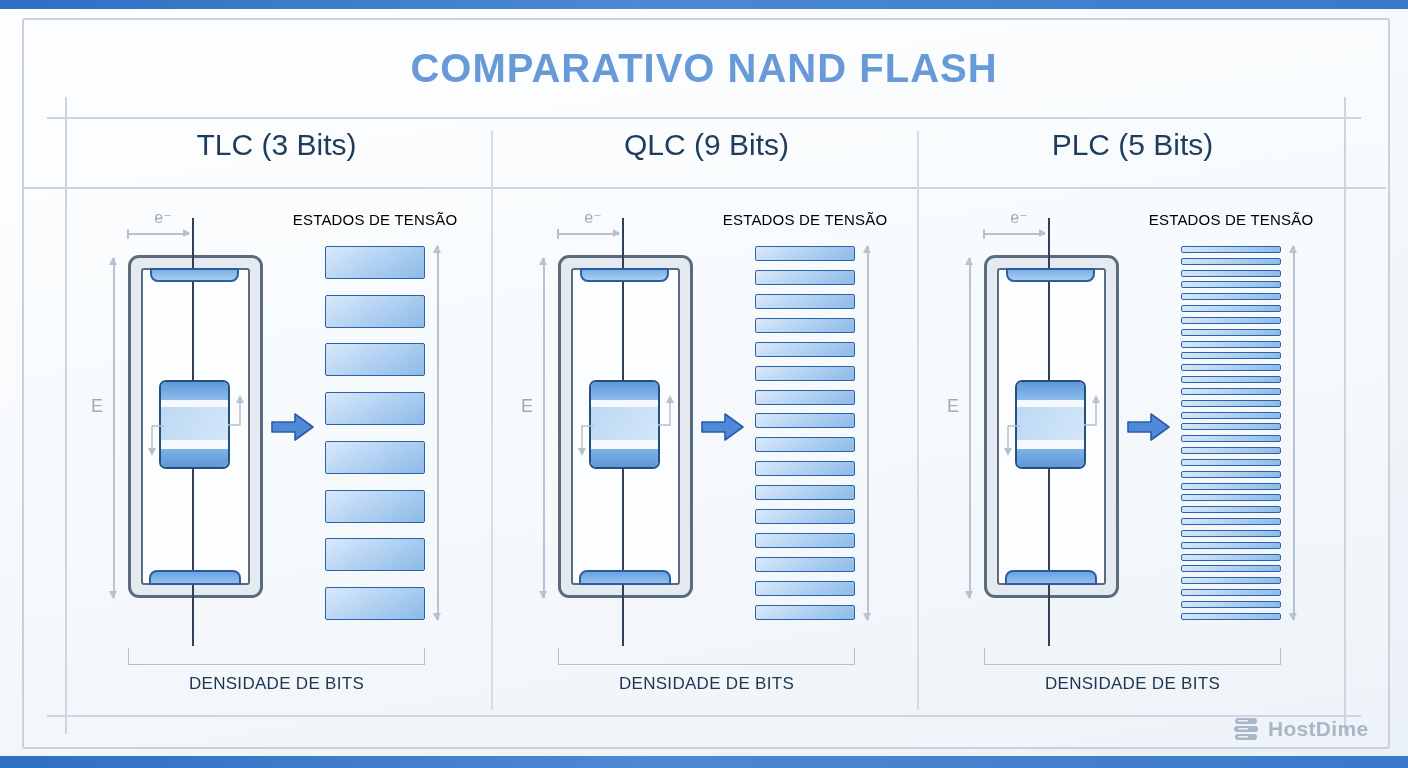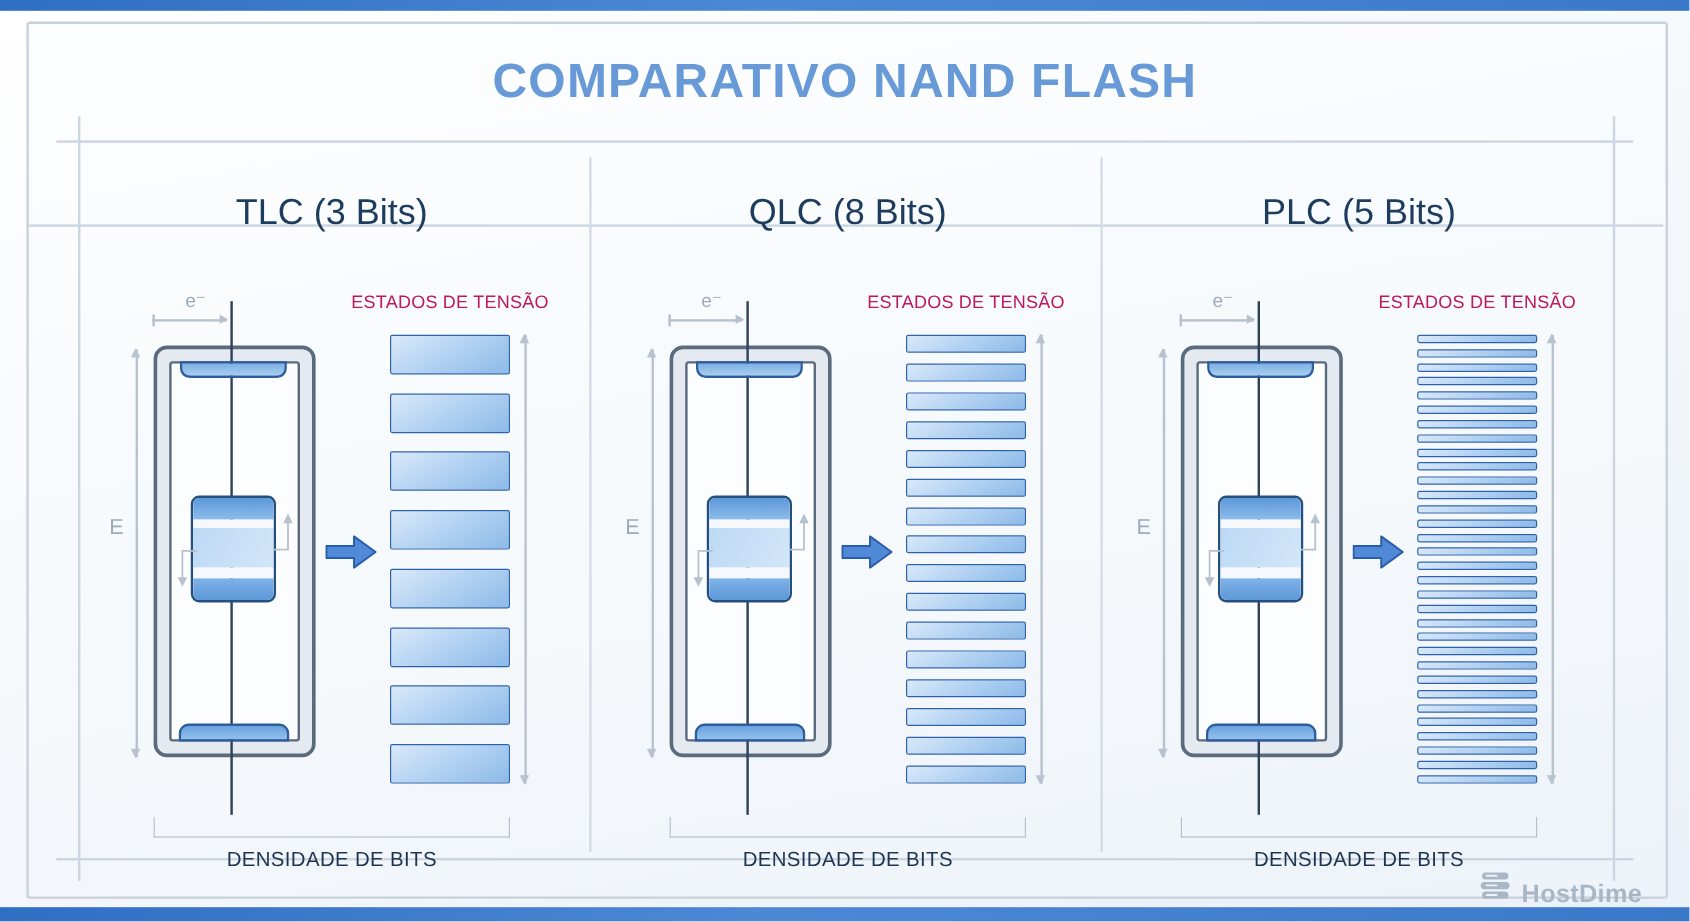--- a/index.html
+++ b/index.html
@@ -20,21 +20,21 @@
   .rule.h{height:1.5px;}
   .rule.v{width:1.5px;}
   .rule-title{left:47px;top:117px;width:1314px;}
   .rule-header{left:24px;top:187px;width:1362px;}
   .rule-bottom{left:47px;top:715px;width:1314px;}
   .vline-left{left:65px;top:97px;height:637px;}
   .vline-right{left:1344px;top:97px;height:637px;}
   .divider1{left:491px;top:131px;height:579px;background:#d5dce5;}
   .divider2{left:917px;top:131px;height:579px;background:#d5dce5;}
 
-  .col{position:absolute;top:120px;width:400px;height:600px;margin-top:33px;}
+  .col{position:absolute;top:120px;width:400px;height:600px;}
   .col-header{position:absolute;left:45px;top:8px;width:297px;height:46px;
     text-align:center;font-size:30px;font-weight:500;color:#1d3c5e;}
 
   
   .wordline{position:absolute;left:109px;top:98px;width:2px;height:428px;background:#2f4156;z-index:3;}
   .cell-frame{position:absolute;left:45px;top:135px;width:135px;height:343px;
     border:3px solid #5a6b7d;border-radius:11px;background:#e5eaf0;box-sizing:border-box;z-index:2;}
   .cell-inner{position:absolute;left:10px;top:10px;right:10px;bottom:10px;
     border:2px solid #5a6b7d;border-radius:3px;background:#fbfdfe;}
   .plate{position:absolute;box-sizing:border-box;border:2px solid #2d5d9e;
@@ -66,34 +66,34 @@
   .e-label{position:absolute;left:4px;top:276px;width:20px;text-align:center;
     font-size:18px;color:#9dabbb;}
   .bent{position:absolute;z-index:5;}
   .bent.right{left:144px;top:274px;}
   .bent.left{left:60px;top:303px;}
 
   .big-arrow{position:absolute;left:188px;top:291px;z-index:5;}
 
   
   .states-label{position:absolute;left:192px;top:91px;width:200px;text-align:center;
-    font-size:15px;font-weight:500;letter-spacing:0.2px;color:#be185d;}
+    font-size:15px;font-weight:500;letter-spacing:0.2px;color:#000000;}
   .bars{position:absolute;left:242px;top:126px;width:100px;height:374px;
     display:flex;flex-direction:column;justify-content:space-between;}
   .bar{box-sizing:border-box;border:1.5px solid #2c62ac;border-radius:2px;
     background:linear-gradient(150deg,#d9e9f9 0%,#aecff1 55%,#8cbae8 100%);}
   .bars-dim{left:354px;top:126px;height:374px;}
 
   .bracket{position:absolute;left:45px;top:528px;width:297px;height:17px;box-sizing:border-box;
     border-left:1.5px solid #b7c1cd;border-right:1.5px solid #b7c1cd;border-bottom:1.5px solid #b7c1cd;}
   .density-label{position:absolute;left:45px;top:554px;width:297px;text-align:center;
     font-size:17px;font-weight:500;letter-spacing:0.3px;color:#1d3550;}
 
   .logo{position:absolute;left:1232px;top:717px;display:flex;align-items:center;gap:8px;}
-  .logo-text{font-size:21px;font-weight:700;color:#a9b6c6;letter-spacing:0.3px;margin-top:17px;}
+  .logo-text{font-size:21px;font-weight:700;color:#a9b6c6;letter-spacing:0.3px;}
 </style>
 </head>
 <body>
 
 <div class="banner top"></div>
 <div class="banner bottom"></div>
 <div class="frame"></div>
 <div class="page-title">COMPARATIVO NAND FLASH</div>
 
 <div class="rule h rule-title"></div>
@@ -151,21 +151,21 @@
         <div class="bar" style="height: 33px;"></div>
         <div class="bar" style="height: 33px;"></div>
         <div class="bar" style="height: 33px;"></div>
       </div>
     <div class="vdim bars-dim"></div>
 
     <div class="bracket"></div>
     <div class="density-label">DENSIDADE DE BITS</div>
   </div>
     <div class="col" style="left: 513px;">
-    <div class="col-header">QLC (8 Bits)</div>
+    <div class="col-header">QLC (9 Bits)</div>
 
     <div class="electron">e⁻</div>
     <div class="harrow"></div>
 
     <div class="wordline"></div>
     <div class="cell-frame">
       <div class="cell-inner"></div>
     </div>
     <div class="plate plate-top"></div>
     <div class="fg-stack">

